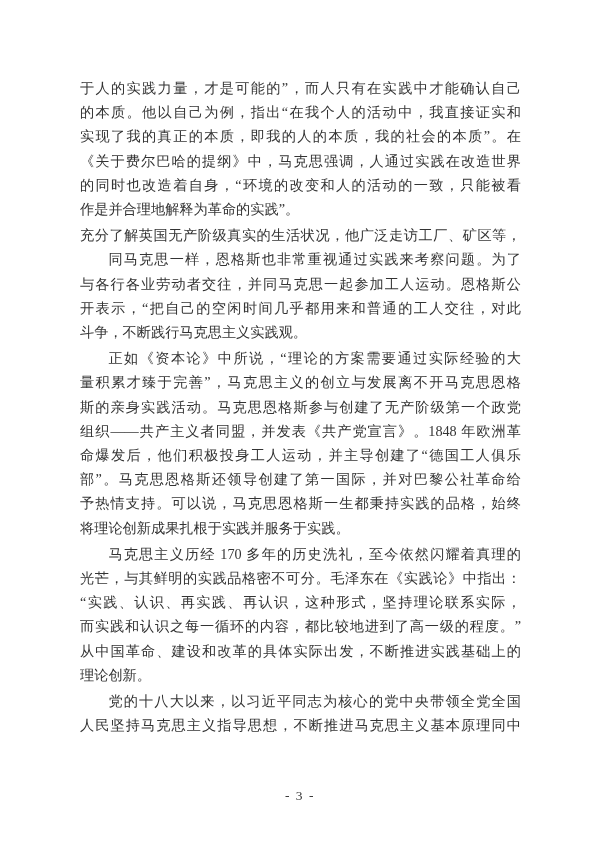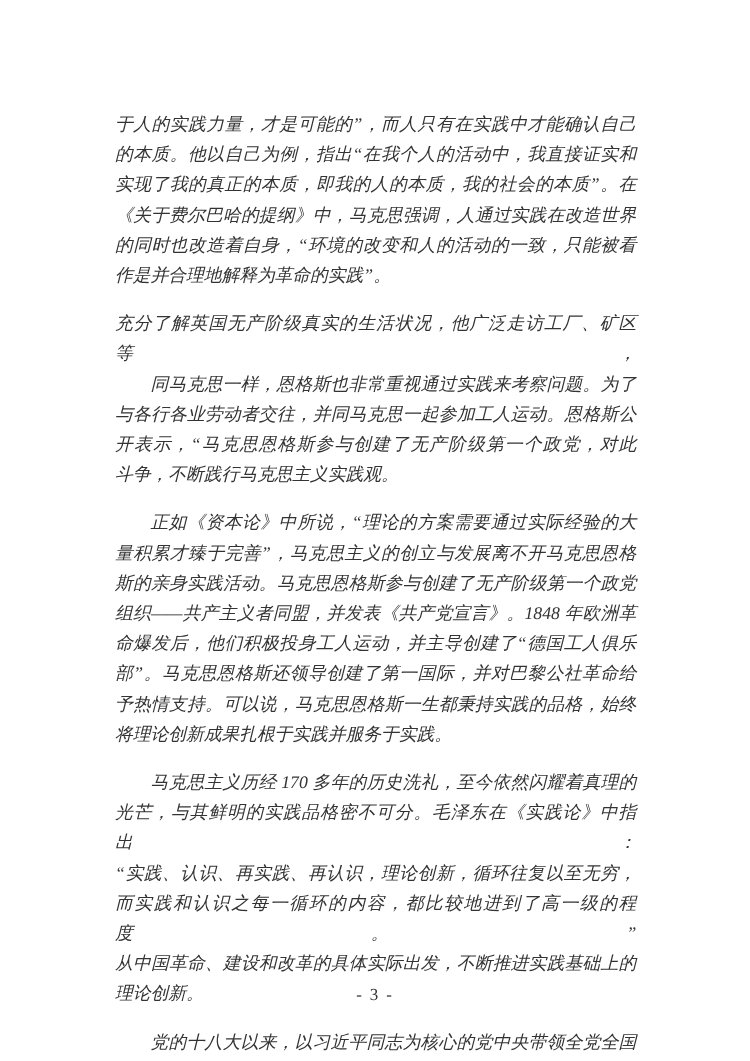--- a/index.html
+++ b/index.html
@@ -22,21 +22,21 @@
   }
   .doc {
     position: absolute;
     left: 78px;
     top: 74px;
     width: 445px;
     color: #333333;
     font-size: 14.2px;
     line-height: 24.2px;
   }
-  .para { margin: 14px; padding: 0; font-style: italic; }
+  .para { margin: 2px; padding: 0; }
   .line {
     text-align: justify;
     text-align-last: justify;
     text-justify: inter-character;
     white-space: normal;
   }
   .line.end {
     text-align: center;
     text-align-last: left;
   }
@@ -66,39 +66,39 @@
       <div class="line">实现了我的真正的本质，即我的人的本质，我的社会的本质”。在</div>
       <div class="line">《关于费尔巴哈的提纲》中，马克思强调，人通过实践在改造世界</div>
       <div class="line">的同时也改造着自身，“环境的改变和人的活动的一致，只能被看</div>
       <div class="line end">作是并合理地解释为革命的实践”。</div>
     </div>
 
     <div class="para">
       <div class="line">充分了解英国无产阶级真实的生活状况，他广泛走访工厂、矿区等，</div>
       <div class="line indent">同马克思一样，恩格斯也非常重视通过实践来考察问题。为了</div>
       <div class="line">与各行各业劳动者交往，并同马克思一起参加工人运动。恩格斯公</div>
-      <div class="line">开表示，“马克思恩格斯参与创建了无产阶级第一个政党，对此</div>
+      <div class="line">开表示，“把自己的空闲时间几乎都用来和普通的工人交往，对此</div>
       <div class="line end">斗争，不断践行马克思主义实践观。</div>
     </div>
 
     <div class="para">
       <div class="line indent">正如《资本论》中所说，“理论的方案需要通过实际经验的大</div>
       <div class="line">量积累才臻于完善”，马克思主义的创立与发展离不开马克思恩格</div>
       <div class="line">斯的亲身实践活动。马克思恩格斯参与创建了无产阶级第一个政党</div>
       <div class="line">组织——共产主义者同盟，并发表《共产党宣言》。1848 年欧洲革</div>
       <div class="line">命爆发后，他们积极投身工人运动，并主导创建了“德国工人俱乐</div>
       <div class="line">部”。马克思恩格斯还领导创建了第一国际，并对巴黎公社革命给</div>
       <div class="line">予热情支持。可以说，马克思恩格斯一生都秉持实践的品格，始终</div>
       <div class="line end">将理论创新成果扎根于实践并服务于实践。</div>
     </div>
 
     <div class="para">
       <div class="line indent">马克思主义历经 170 多年的历史洗礼，至今依然闪耀着真理的</div>
       <div class="line">光芒，与其鲜明的实践品格密不可分。毛泽东在《实践论》中指出：</div>
-      <div class="line">“实践、认识、再实践、再认识，理论创新，循环往复以至无穷，</div>
+      <div class="line">“实践、认识、再实践、再认识，这种形式，坚持理论联系实际，</div>
       <div class="line">而实践和认识之每一循环的内容，都比较地进到了高一级的程度。”</div>
       <div class="line">从中国革命、建设和改革的具体实际出发，不断推进实践基础上的</div>
       <div class="line end">理论创新。</div>
     </div>
 
     <div class="para">
       <div class="line indent">党的十八大以来，以习近平同志为核心的党中央带领全党全国</div>
       <div class="line">人民坚持马克思主义指导思想，不断推进马克思主义基本原理同中</div>
     </div>
 

